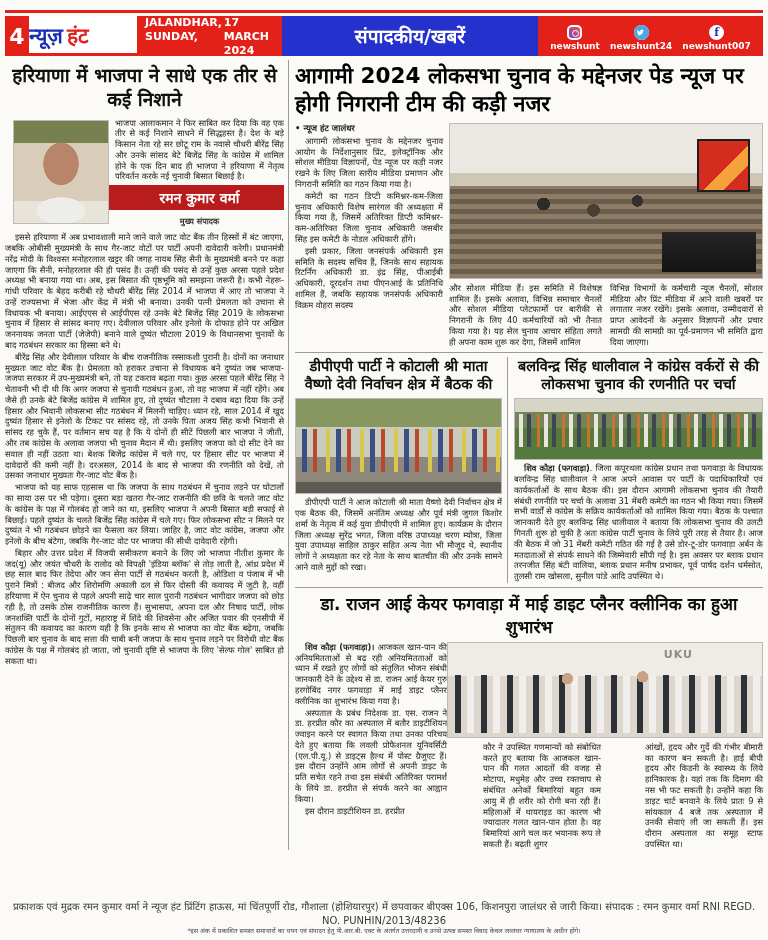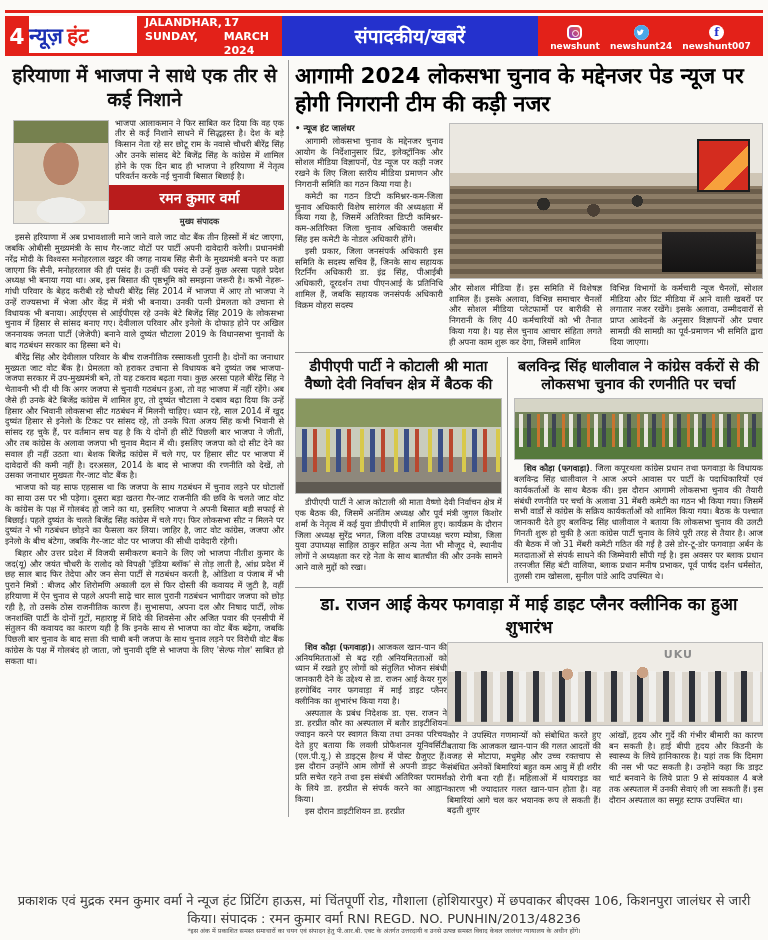--- a/index.html
+++ b/index.html
@@ -81,33 +81,33 @@
   .a4-photo { height:62px; border:1px solid #bbb; margin-bottom:3px;
     background:
       repeating-linear-gradient(90deg, rgba(0,0,0,0) 0 4px, #e8e5dd 4px 8px, rgba(0,0,0,0) 8px 12px, #3e4553 12px 16px, rgba(0,0,0,0) 16px 22px, #c8742f 22px 25px) 0 55% / 100% 55% no-repeat,
       linear-gradient(180deg,#d6d5c6 0 22%, #74845a 22% 48%, #567a3c 48%); }
 
   
   .a5-head { font-size:17px; font-weight:bold; text-align:center; color:#0d0d0d; margin:2px 0 4px 0; }
   .a5-body { display:flex; }
   .a5-col1 { width:152px; flex:none; }
   .a5-right { flex:1; display:flex; flex-direction:column; }
-  .a5-photo { height:84px; border:1px solid #bbb; position:relative;
+  .a5-photo { height:96px; border:1px solid #bbb; position:relative;
     background:
       radial-gradient(circle 8px at 38% 38%, #caa184 70%, rgba(0,0,0,0) 72%),
       radial-gradient(circle 8px at 62% 36%, #caa184 70%, rgba(0,0,0,0) 72%),
       repeating-linear-gradient(90deg, rgba(0,0,0,0) 0 7px, #2e3138 7px 13px, rgba(0,0,0,0) 13px 19px, #f0efec 19px 26px) 0 90% / 100% 62% no-repeat,
       linear-gradient(180deg,#efece6 0 35%, #dcd6cc 35%); }
   .a5-photo .sign { position:absolute; right:22%; top:6%; font-weight:bold; font-size:11px; color:#8a8populate8a; color:#8b8b8b; letter-spacing:1px; }
   .a5-cols { display:flex; gap:8px; margin-top:4px; }
-  .a5-cols > div { flex:1; }
+  .a5-cols > div { flex:1;margin-left:36px; }
 
   
   .footer { position:absolute; left:5px; right:5px; bottom:4px; text-align:center; color:#3a3a3a; }
-  .footer .f1 { font-size:13px; line-height:1.35; }
+  .footer .f1 { font-size:10px; line-height:1.35; }
   .footer .f2 { font-size:6.4px; line-height:1.35; color:#4a4a4a; }
 </style>
 </head>
 <body>
 
 <div class="page">
 
   <div class="toprule"></div>
 
   <header class="masthead">

